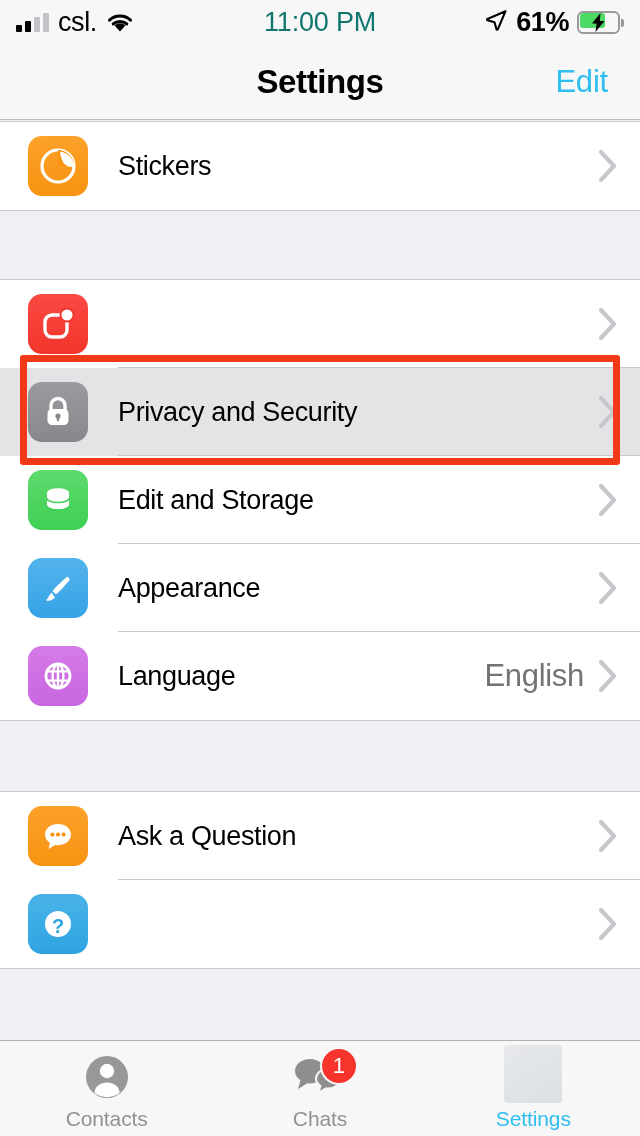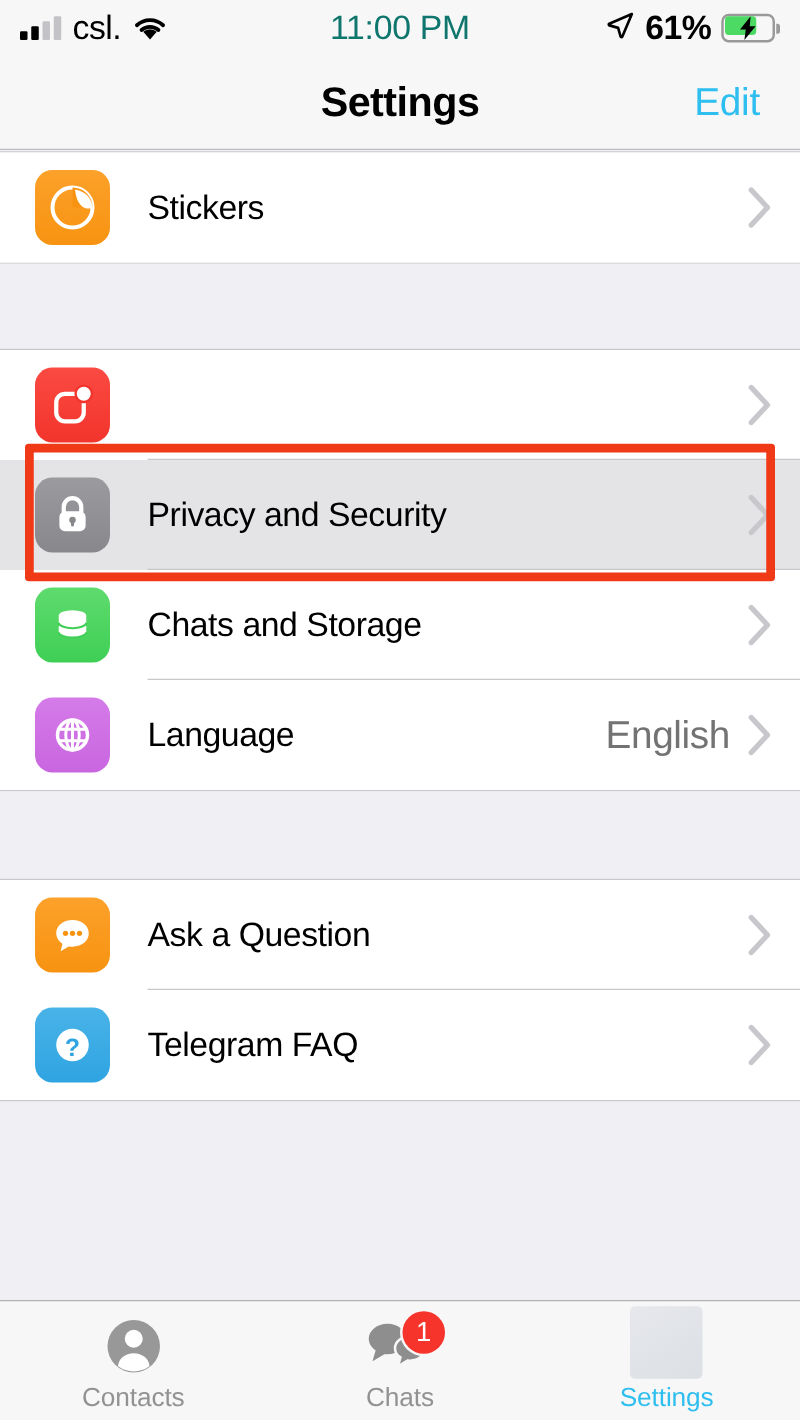--- a/index.html
+++ b/index.html
@@ -249,29 +249,44 @@
     <div class="row">
       <span class="icon ic-data">
         <svg width="42" height="42" viewBox="0 0 42 42">
           <ellipse cx="21" cy="13.5" rx="11" ry="4.3" fill="#fff"></ellipse>
           <path d="M10 14 v5 a11 4.3 0 0 0 22 0 v-5" fill="#fff"></path>
           <path d="M10 21.5 v5 a11 4.3 0 0 0 22 0 v-5" fill="#fff"></path>
           <path d="M10 19.2 a11 4.3 0 0 0 22 0" fill="none" stroke="#3FCF55" stroke-width="1.6"></path>
           <path d="M10 26.7 a11 4.3 0 0 0 22 0" fill="none" stroke="#3FCF55" stroke-width="1.6"></path>
         </svg>
       </span>
-      <span class="label">Chats and Storage</span>
-      <span class="chev">
-        <svg width="20" height="34" viewBox="0 0 20 34">
-            <path d="M3 3 L16 17 L3 31" fill="none" stroke="#C7C7CC" stroke-width="4.2" stroke-linecap="round" stroke-linejoin="round"></path>
-          </svg>
-      </span>
-      <span class="sep"></span>
-    </div>
-
+      <span class="label">Edit and Storage</span>
+      <span class="chev">
+        <svg width="20" height="34" viewBox="0 0 20 34">
+            <path d="M3 3 L16 17 L3 31" fill="none" stroke="#C7C7CC" stroke-width="4.2" stroke-linecap="round" stroke-linejoin="round"></path>
+          </svg>
+      </span>
+      <span class="sep"></span>
+    </div>
+
+    <div class="row">
+      <span class="icon ic-appearance">
+        <svg width="42" height="42" viewBox="0 0 42 42">
+          <path d="M30.5 9.5 C26 13 19 19.5 15.5 24 l3.5 3.5 C23 24 29.5 17 33 12.5 Z" fill="#fff"></path>
+          <path d="M14.5 25.5 C12 28 11.5 31 9 33.5 c3.5 0.8 7 -0.5 9 -3 Z" fill="#fff"></path>
+        </svg>
+      </span>
+      <span class="label">Appearance</span>
+      <span class="chev">
+        <svg width="20" height="34" viewBox="0 0 20 34">
+            <path d="M3 3 L16 17 L3 31" fill="none" stroke="#C7C7CC" stroke-width="4.2" stroke-linecap="round" stroke-linejoin="round"></path>
+          </svg>
+      </span>
+      <span class="sep"></span>
+    </div>
 
     <div class="row">
       <span class="icon ic-language">
         <svg width="42" height="42" viewBox="0 0 42 42">
           <circle cx="21" cy="21" r="12" fill="none" stroke="#fff" stroke-width="2.8"></circle>
           <ellipse cx="21" cy="21" rx="5.4" ry="12" fill="none" stroke="#fff" stroke-width="2.4"></ellipse>
           <path d="M9.6 16.4 h22.8 M9.6 25.6 h22.8 M21 9 v24" stroke="#fff" stroke-width="2.4" fill="none"></path>
         </svg>
       </span>
       <span class="label">Language</span>
@@ -308,21 +323,20 @@
       <span class="sep"></span>
     </div>
 
     <div class="row">
       <span class="icon ic-faq">
         <svg width="42" height="42" viewBox="0 0 42 42">
           <circle cx="21" cy="21" r="13" fill="#fff"></circle>
           <text x="21" y="29.5" text-anchor="middle" font-family="Liberation Sans, sans-serif" font-size="20" font-weight="700" fill="#2FA4E2">?</text>
         </svg>
       </span>
-      <span class="label">Telegram FAQ</span>
       <span class="chev">
         <svg width="20" height="34" viewBox="0 0 20 34">
             <path d="M3 3 L16 17 L3 31" fill="none" stroke="#C7C7CC" stroke-width="4.2" stroke-linecap="round" stroke-linejoin="round"></path>
           </svg>
       </span>
 
     </div>
 
   </div>
 

